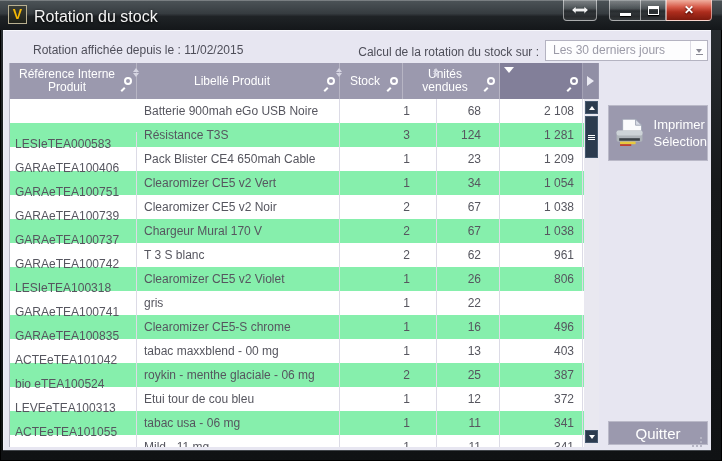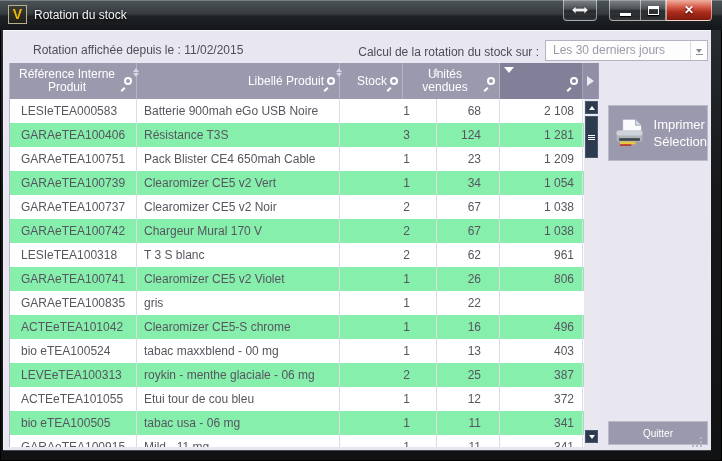--- a/index.html
+++ b/index.html
@@ -10,21 +10,21 @@
     background:linear-gradient(#2b3034,#17191b 40%,#101214);
     box-shadow:inset 0 0 0 1px #000;
   }
   
   .titlebar{position:absolute;left:0;top:0;right:0;height:30px;
     background:linear-gradient(#4d5458 0%,#363c40 45%,#1f2326 55%,#14171a 100%);
     box-shadow:inset 0 1px 0 rgba(255,255,255,.25);}
   .app-logo{position:absolute;left:8px;top:5px;width:19px;height:19px;
     background:linear-gradient(#3a3d36,#1f2118);border:1px solid #b9b092;
     color:#f2b705;font-weight:bold;font-size:14px;line-height:17px;text-align:center;}
-  .title-text{position:absolute;left:34px;top:8px;color:#f4f4f4;font-size:12px;
+  .title-text{position:absolute;left:34px;top:8px;color:#f4f4f4;font-size:16px;
     text-shadow:0 1px 3px #000;}
   .win-btn{position:absolute;top:0;height:21px;border:1px solid rgba(255,255,255,.5);border-top:none;
     background:linear-gradient(rgba(255,255,255,.28),rgba(255,255,255,.08) 42%,rgba(0,0,0,.32) 55%,rgba(255,255,255,.10));
     display:flex;align-items:center;justify-content:center;cursor:default;}
   .btn-flip{left:563px;width:34px;border-radius:0 0 4px 4px;}
   .btn-min{left:609px;width:31px;border-radius:0 0 0 4px;border-right:none;}
   .btn-max{left:640px;width:26px;}
   .btn-close{left:666px;width:46px;border-radius:0 0 4px 0;
     background:linear-gradient(#f0b0a0 0%,#d75b49 35%,#ad2d1d 60%,#7e1a0e 100%);}
   .glyph-min{width:11px;height:3px;background:#fff;margin-top:8px;box-shadow:0 1px 1px #000;}
@@ -40,21 +40,21 @@
     border:1px solid #b4b3c1;color:#9b9aa7;font-size:12px;line-height:19px;padding-left:7px;}
   .combo-arrow{position:absolute;right:0;top:0;width:17px;height:19px;border-left:1px solid #dcdbe4;
     display:flex;align-items:center;justify-content:center;}
   .combo-arrow i{width:0;height:0;border:3px solid transparent;border-top:4px solid #8a8a95;margin-top:3px;}
   .combo-arrow b{position:absolute;bottom:5px;width:7px;height:1px;background:#8a8a95;}
   
   .table{position:absolute;left:6px;top:33px;width:590px;height:384px;border-left:1px solid #b9b8c6;
     overflow:hidden;background:#fff;}
   .thead{position:absolute;left:0;top:0;width:589px;height:36px;background:#9b99ae;display:flex;}
   .th{position:relative;height:36px;color:#fff;font-size:12px;line-height:13px;
-    display:flex;align-items:center;justify-content:flex-end;text-align:center;
+    display:flex;align-items:center;justify-content:center;text-align:center;
     border-right:1px solid rgba(255,255,255,.28);padding:2px 15px 2px 3px;}
   .th.sorted{background:#827f99;padding-left:12px;}
   .c0{width:127px;} .c1{width:203px;} .c2{width:97px;} .c3{width:63px;} .c4{width:83px;}
   .mag{position:absolute;right:4px;top:14px;width:8px;height:8px;border:2px solid #fff;border-radius:50%;}
   .mag::after{content:"";position:absolute;left:-4px;top:8px;width:2px;height:5px;background:#fff;
     transform:rotate(45deg);}
   .sort-v{display:none;position:absolute;left:4px;top:4px;width:0;height:0;
     border:5px solid transparent;border-top:6px solid #fff;border-bottom:none;}
   .th.sorted .sort-v{display:block;}
   .diamond{position:absolute;top:5px;width:7px;height:9px;}
@@ -64,21 +64,21 @@
     border:3.5px solid transparent;border-top:4px solid #d6d5e2;border-bottom:none;}
   .d1{left:123px;} .d2{left:326px;} .d3{left:423px;}
   .th-strip{width:15px;height:36px;background:#918fa5;display:flex;align-items:center;}
   .th-strip i{width:0;height:0;border-left:7px solid #ebebf3;border-top:5px solid transparent;
     border-bottom:5px solid transparent;margin-left:4px;}
   .tbody{position:absolute;left:0;top:36px;width:574px;}
   .row{display:flex;height:24px;background:#fff;}
   .row.alt{background:#86efac;}
   .cell{height:24px;font-size:12px;color:#56565f;line-height:24px;border-right:1px solid #dcdbe6;
     overflow:hidden;white-space:nowrap;}
-  .cell.c0{padding-left:11px;}
+  .cell.c0{padding-left:5px;margin-top:33px;}
   .cell.c1{padding-left:7px;}
   .num{text-align:right;}
   .cell.c2{padding-right:26px;}
   .cell.c3{padding-right:18px;}
   .cell.c4{padding-right:8px;}
   
   .vscroll{position:absolute;left:574px;top:36px;width:15px;height:348px;background:#e9e8f0;}
   .sc-btn{position:absolute;left:1px;width:13px;height:13px;background:#2c3b4e;
     display:flex;align-items:center;justify-content:center;box-shadow:inset 0 0 0 1px #46586e;}
   .sc-up{top:2px;} .sc-down{top:331px;}
@@ -86,21 +86,21 @@
   .tri-down{width:0;height:0;border:3px solid transparent;border-top:4px solid #fff;border-bottom:none;}
   .sc-thumb{position:absolute;left:1px;top:17px;width:13px;height:42px;background:#2c3b4e;
     box-shadow:inset 0 0 0 1px #46586e;display:flex;align-items:center;justify-content:center;}
   .sc-grip{width:7px;height:5px;
     background:repeating-linear-gradient(#fff 0 1px,transparent 1px 2px);}
   
   .btn-print{position:absolute;left:605px;top:75px;width:100px;height:56px;background:#9b99ae;
     border:1px solid #bab9c8;display:flex;align-items:center;padding-left:5px;gap:5px;cursor:default;}
   .btn-print .lbl{color:#fff;font-size:13px;line-height:17px;}
   .btn-quit{position:absolute;left:605px;top:391px;width:100px;height:24px;background:#9b99ae;
-    border:1px solid #bab9c8;color:#fff;font-size:10px;display:flex;align-items:center;
+    border:1px solid #bab9c8;color:#fff;font-size:15px;display:flex;align-items:center;
     justify-content:center;cursor:default;}
   .grip{position:absolute;left:688px;top:406px;width:12px;height:12px;
     background:
       radial-gradient(circle at 10px 10px,#b6b5c4 1.2px,transparent 1.4px),
       radial-gradient(circle at 6px 10px,#b6b5c4 1.2px,transparent 1.4px),
       radial-gradient(circle at 10px 6px,#b6b5c4 1.2px,transparent 1.4px),
       radial-gradient(circle at 2px 10px,#b6b5c4 1.2px,transparent 1.4px),
       radial-gradient(circle at 10px 2px,#b6b5c4 1.2px,transparent 1.4px);}
 </style>
 </head>

